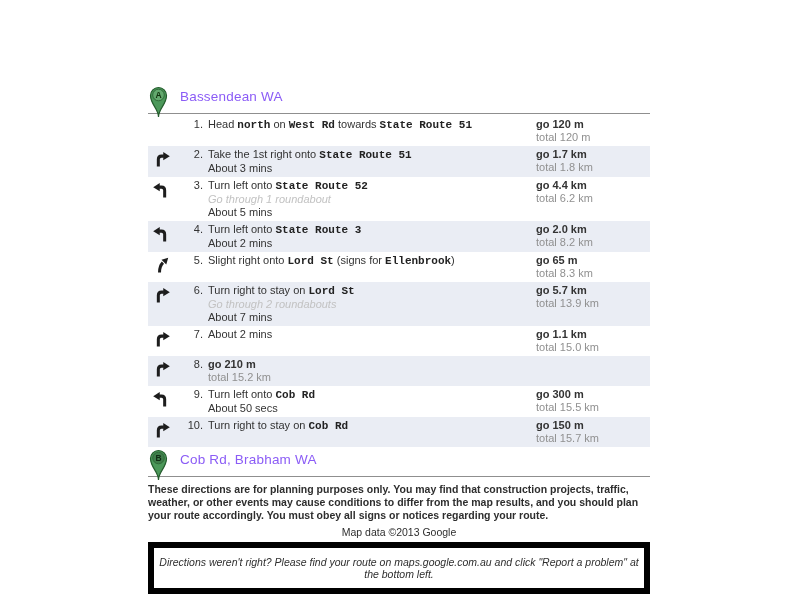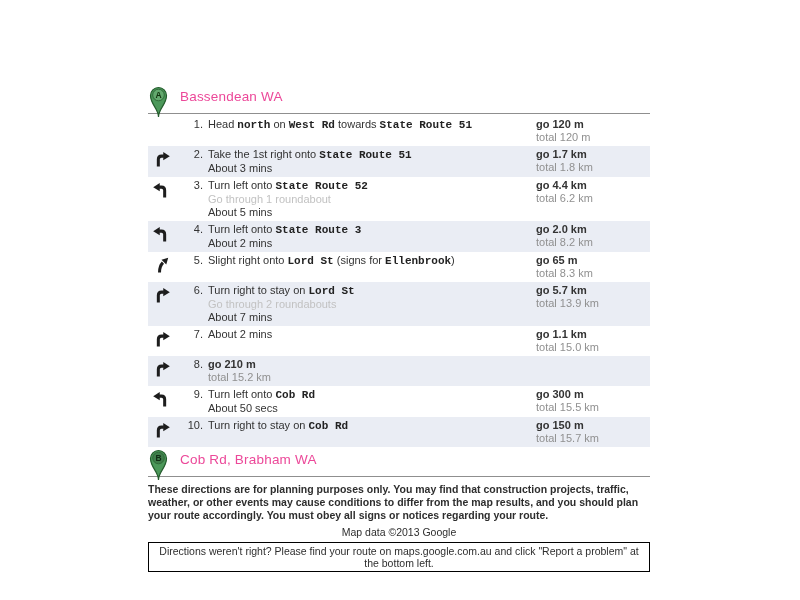--- a/index.html
+++ b/index.html
@@ -3,55 +3,56 @@
 <meta charset="utf-8">
 <style>
   * { box-sizing: border-box; margin: 0; padding: 0; }
   html, body { width: 800px; height: 600px; background: #ffffff; }
   body { font-family: "Liberation Sans", sans-serif; position: relative; overflow: hidden; }
 
   .page { position: absolute; left: 148px; top: 84px; width: 502px; }
 
   .waypoint { display: flex; align-items: flex-start; gap: 11px; height: 27px; position: relative; z-index: 2; }
   .pin { width: 21px; height: 33px; flex: 0 0 auto; margin-top: 1px; }
-  .wp-label { font-size: 13.5px; color: #ec4899; margin-top: 5px; letter-spacing: 0.2px; }
+  .wp-label { font-size: 13.5px; color: #8b5cf6; margin-top: 5px; letter-spacing: 0.2px; }
 
   .hr { border-top: 1.5px solid #8f8f8f; margin-top: 2px; position: relative; z-index: 1; }
 
   .steps { margin-top: 2px; }
   .step-row {
     display: grid;
     grid-template-columns: 24px 24px 1fr 112px;
     column-gap: 5px;
     padding: 2px 2px;
     font-size: 11px;
     line-height: 13px;
     align-items: start;
   }
   .step-row.shaded { background: #eaedf4; }
   .icon-cell { width: 19px; height: 21px; margin-left: 2px; margin-top: 1px; }
   .icon-cell svg { width: 19px; height: 19px; display: block; }
   .num { text-align: right; color: #333333; }
   .text-col { color: #333333; }
   .line1 b { color: #222222; font-family: Liberation Mono, monospace; }
-  .sub-roundabout { color: #c2c2c2; }
+  .sub-roundabout { color: #c2c2c2; font-style: italic; }
   .sub-about { color: #333333; }
   .dist { text-align: left; padding-right: 1px; }
   .dist .go { color: #333333; font-weight: bold; }
   .dist .total { color: #909090; }
 
   .disclaimer { font-size: 10.5px; line-height: 12.8px; color: #2e2e2e; margin-top: 6px; font-weight: bold; }
   .mapdata { font-size: 10.5px; color: #2e2e2e; margin-top: 5px; text-align: center; }
   .report-box {
     margin-top: 4px;
-    border: 1px solid #000000;
+    border: 6px solid #000000;
     text-align: center;
     font-size: 10.5px;
     color: #2e2e2e;
-    padding: 2px 4px;
+    padding: 8px 4px;
+    font-style: italic;
   }
 </style>
 </head>
 <body>
 
 <div class="page">
 
   <div class="waypoint">
     <svg class="pin" viewBox="0 0 21 33">
       <path d="M10.5 32 C10.5 23.5 2.5 19.5 2.5 10.5 A8 8 0 1 1 18.5 10.5 C18.5 19.5 10.5 23.5 10.5 32 Z" fill="#4c985a" stroke="#245c2d" stroke-width="1.2"></path>

